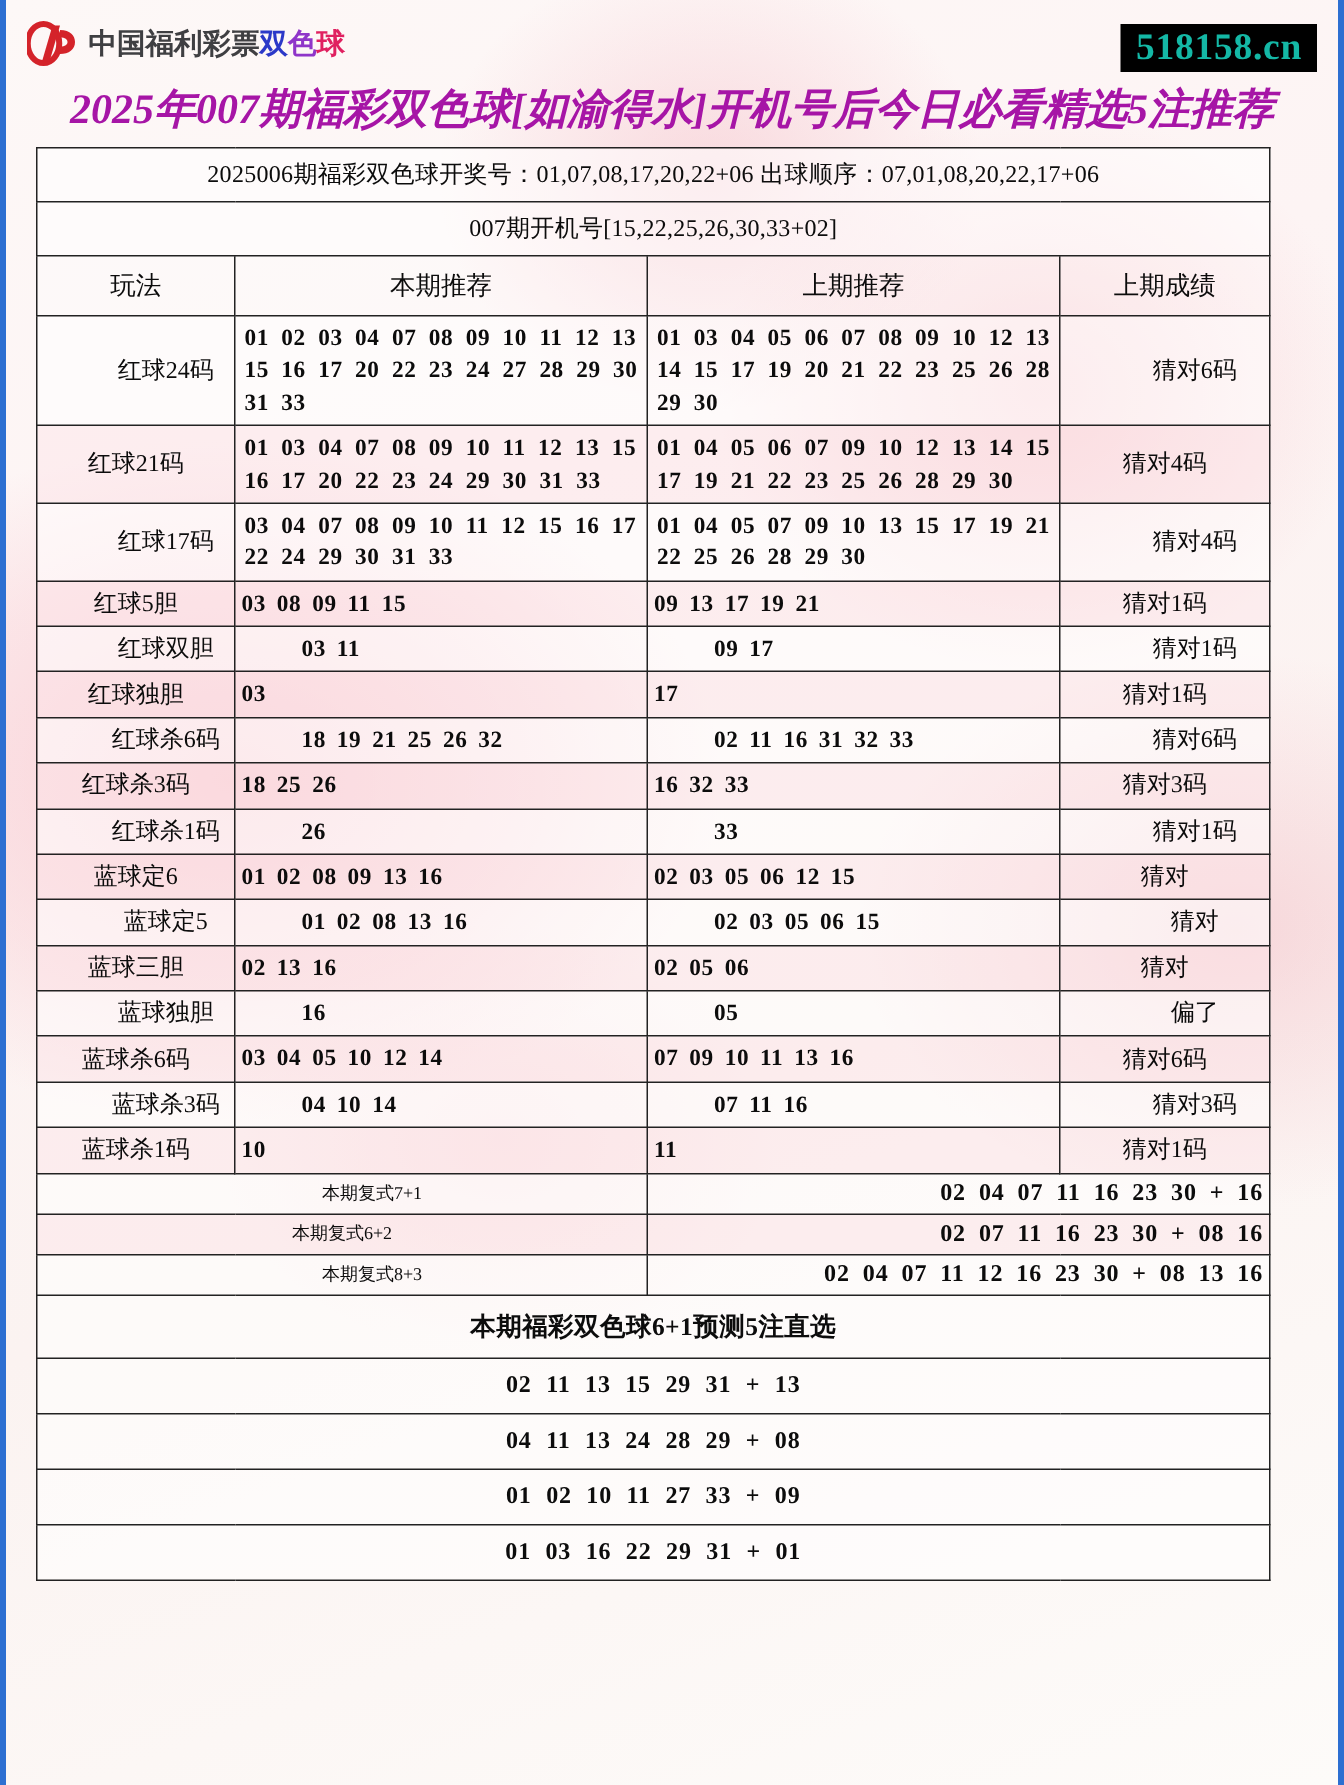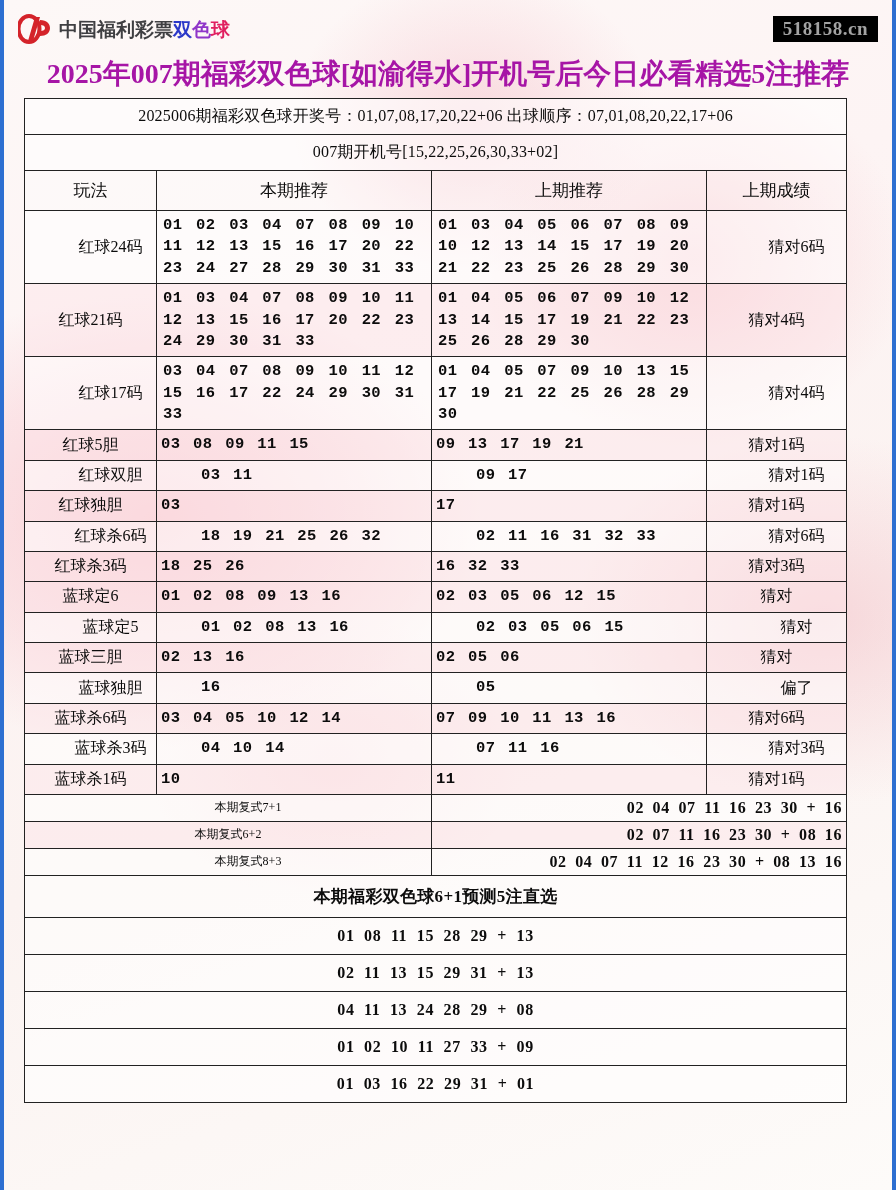--- a/index.html
+++ b/index.html
@@ -59,39 +59,40 @@
   #logo-text .cn { color: #3f3f42; }
   #logo-text .s1 { color: #2b38c8; }
   #logo-text .s2 { color: #8f35c9; }
   #logo-text .s3 { color: #e02060; }
 
   #site-badge {
     position: absolute;
     right: 14px;
     top: 16px;
     background: #000000;
-    color: #a3a3a3;
+    color: #14b8a6;
     font-family: "Liberation Serif", serif;
-    font-size: 19px;
+    font-size: 25px;
     font-weight: bold;
     letter-spacing: 0.5px;
     padding: 3px 10px 4px 10px;
     line-height: 1;
   }
 
   #main-title {
     text-align: center;
     font-size: 28px;
     font-weight: bold;
     color: #a615a6;
     letter-spacing: 0px;
     line-height: 1;
     padding: 2px 0 6px 0;
     white-space: nowrap;
     font-family: "Liberation Serif", "DejaVu Serif", serif;
+    font-style: italic;
   }
 
   
   #table-wrap {
     padding: 4px 20px 0 20px;
   }
   table {
     width: 728px;
     border-collapse: collapse;
     table-layout: fixed;
@@ -119,21 +120,21 @@
   .col-this   { width: 275px; }
   .col-last   { width: 275px; }
   .col-result { width: 140px; }
 
   thead td, .head-row td {
     font-size: 17px;
     padding: 8px 4px;
   }
 
   .nums {
-    font-family: Liberation Mono, monospace;
+    font-family: Liberation Serif, serif;
     font-weight: bold;
     font-size: 15.5px;
     letter-spacing: 0.4px;
     line-height: 1.38;
   }
   .nums-wide {
     text-align: left;
     padding-left: 6px;
     padding-right: 4px;
     word-spacing: 4px;
@@ -263,20 +264,26 @@
             <td class="nums nums-center tint-white">02 11 16 31 32 33</td>
             <td class="tint-white result">猜对6码</td>
           </tr>
           <tr>
             <td class="tint-pinkish playname">红球杀3码</td>
             <td class="nums nums-center tint-pinkish">18 25 26</td>
             <td class="nums nums-center tint-pinkish">16 32 33</td>
             <td class="tint-pinkish result">猜对3码</td>
           </tr>
           <tr>
+            <td class="tint-white playname">红球杀1码</td>
+            <td class="nums nums-center tint-white">26</td>
+            <td class="nums nums-center tint-white">33</td>
+            <td class="tint-white result">猜对1码</td>
+          </tr>
+          <tr>
             <td class="tint-pinkish playname">蓝球定6</td>
             <td class="nums nums-center tint-pinkish">01 02 08 09 13 16</td>
             <td class="nums nums-center tint-pinkish">02 03 05 06 12 15</td>
             <td class="tint-pinkish result">猜对</td>
           </tr>
           <tr>
             <td class="tint-white playname">蓝球定5</td>
             <td class="nums nums-center tint-white">01 02 08 13 16</td>
             <td class="nums nums-center tint-white">02 03 05 06 15</td>
             <td class="tint-white result">猜对</td>
@@ -320,23 +327,20 @@
             <td class="tint-pinkish fushi-nums" colspan="2">02 07 11 16 23 30 + 08 16</td>
           </tr>
           <tr>
             <td class="tint-white fushi-label" colspan="2">本期复式8+3</td>
             <td class="tint-white fushi-nums" colspan="2">02 04 07 11 12 16 23 30 + 08 13 16</td>
           </tr>
           <tr class="section-title">
             <td class="tint-white" colspan="4">本期福彩双色球6+1预测5注直选</td>
           </tr>
           <tr class="bet-row">
-            <td class="tint-white" colspan="4">01 08 11 15 28 29 + 13</td>
-          </tr>
-          <tr class="bet-row">
             <td class="tint-white" colspan="4">02 11 13 15 29 31 + 13</td>
           </tr>
           <tr class="bet-row">
             <td class="tint-white" colspan="4">04 11 13 24 28 29 + 08</td>
           </tr>
           <tr class="bet-row">
             <td class="tint-white" colspan="4">01 02 10 11 27 33 + 09</td>
           </tr>
           <tr class="bet-row">
             <td class="tint-white" colspan="4">01 03 16 22 29 31 + 01</td>

